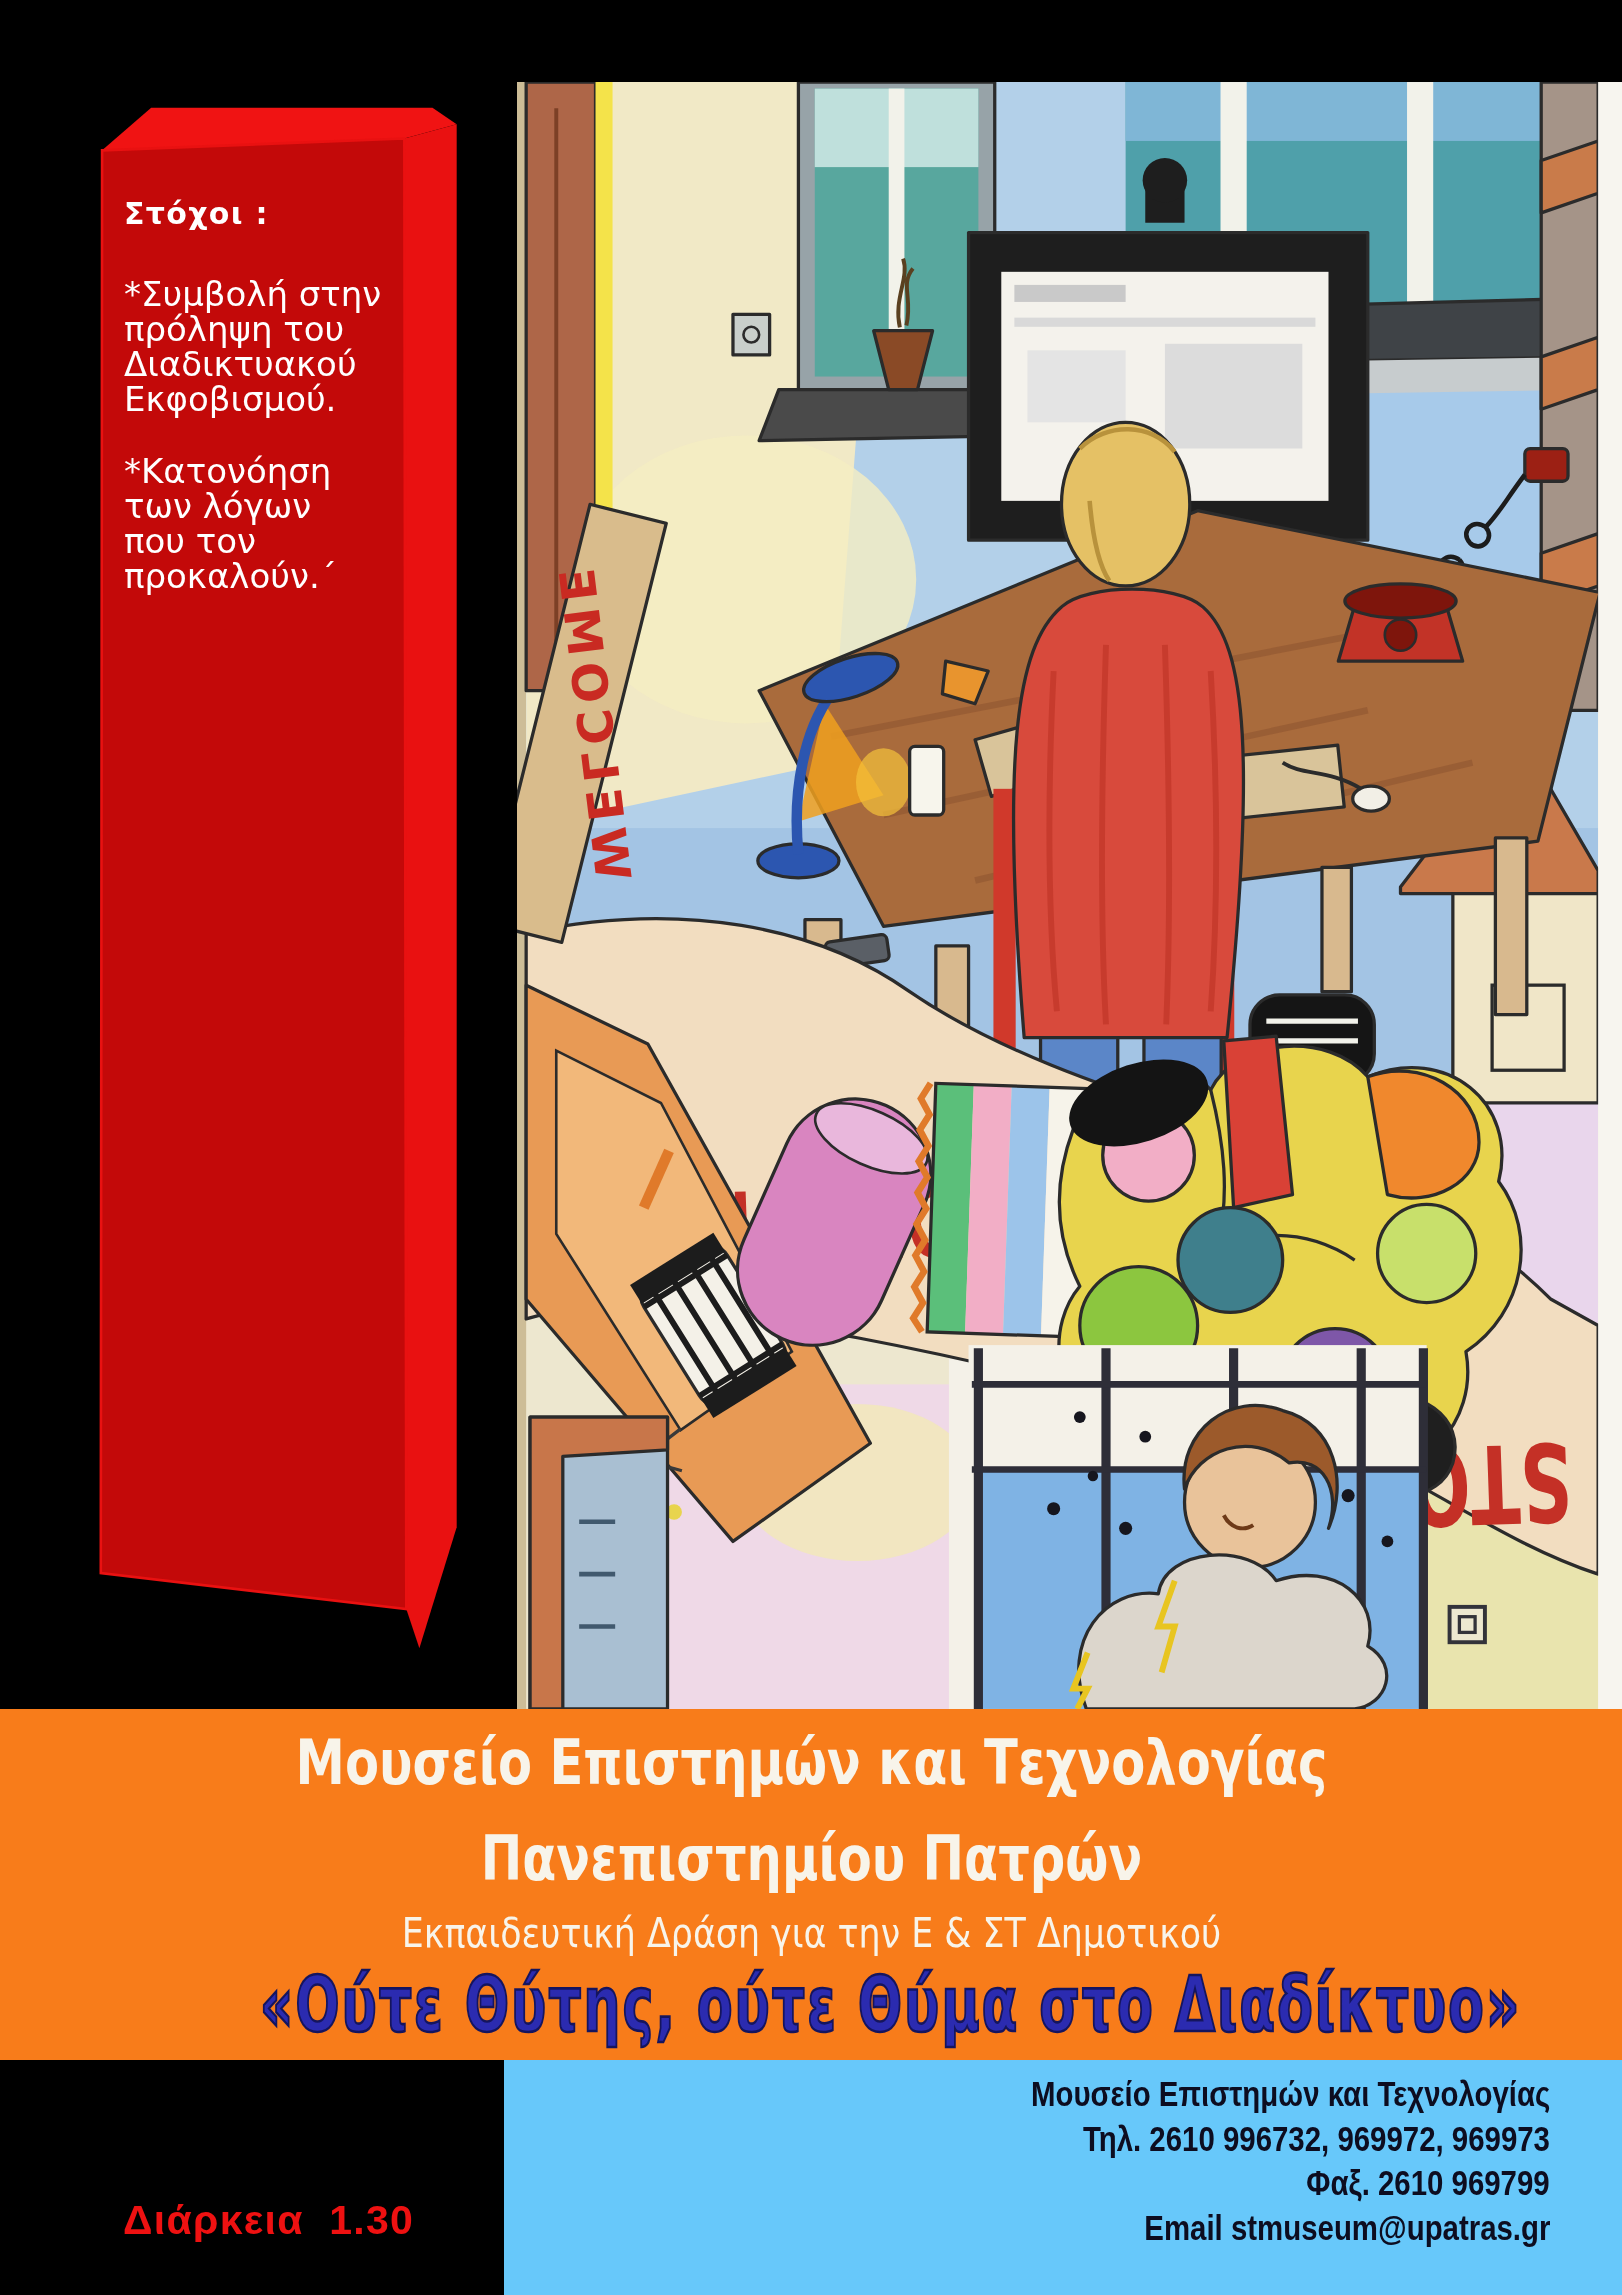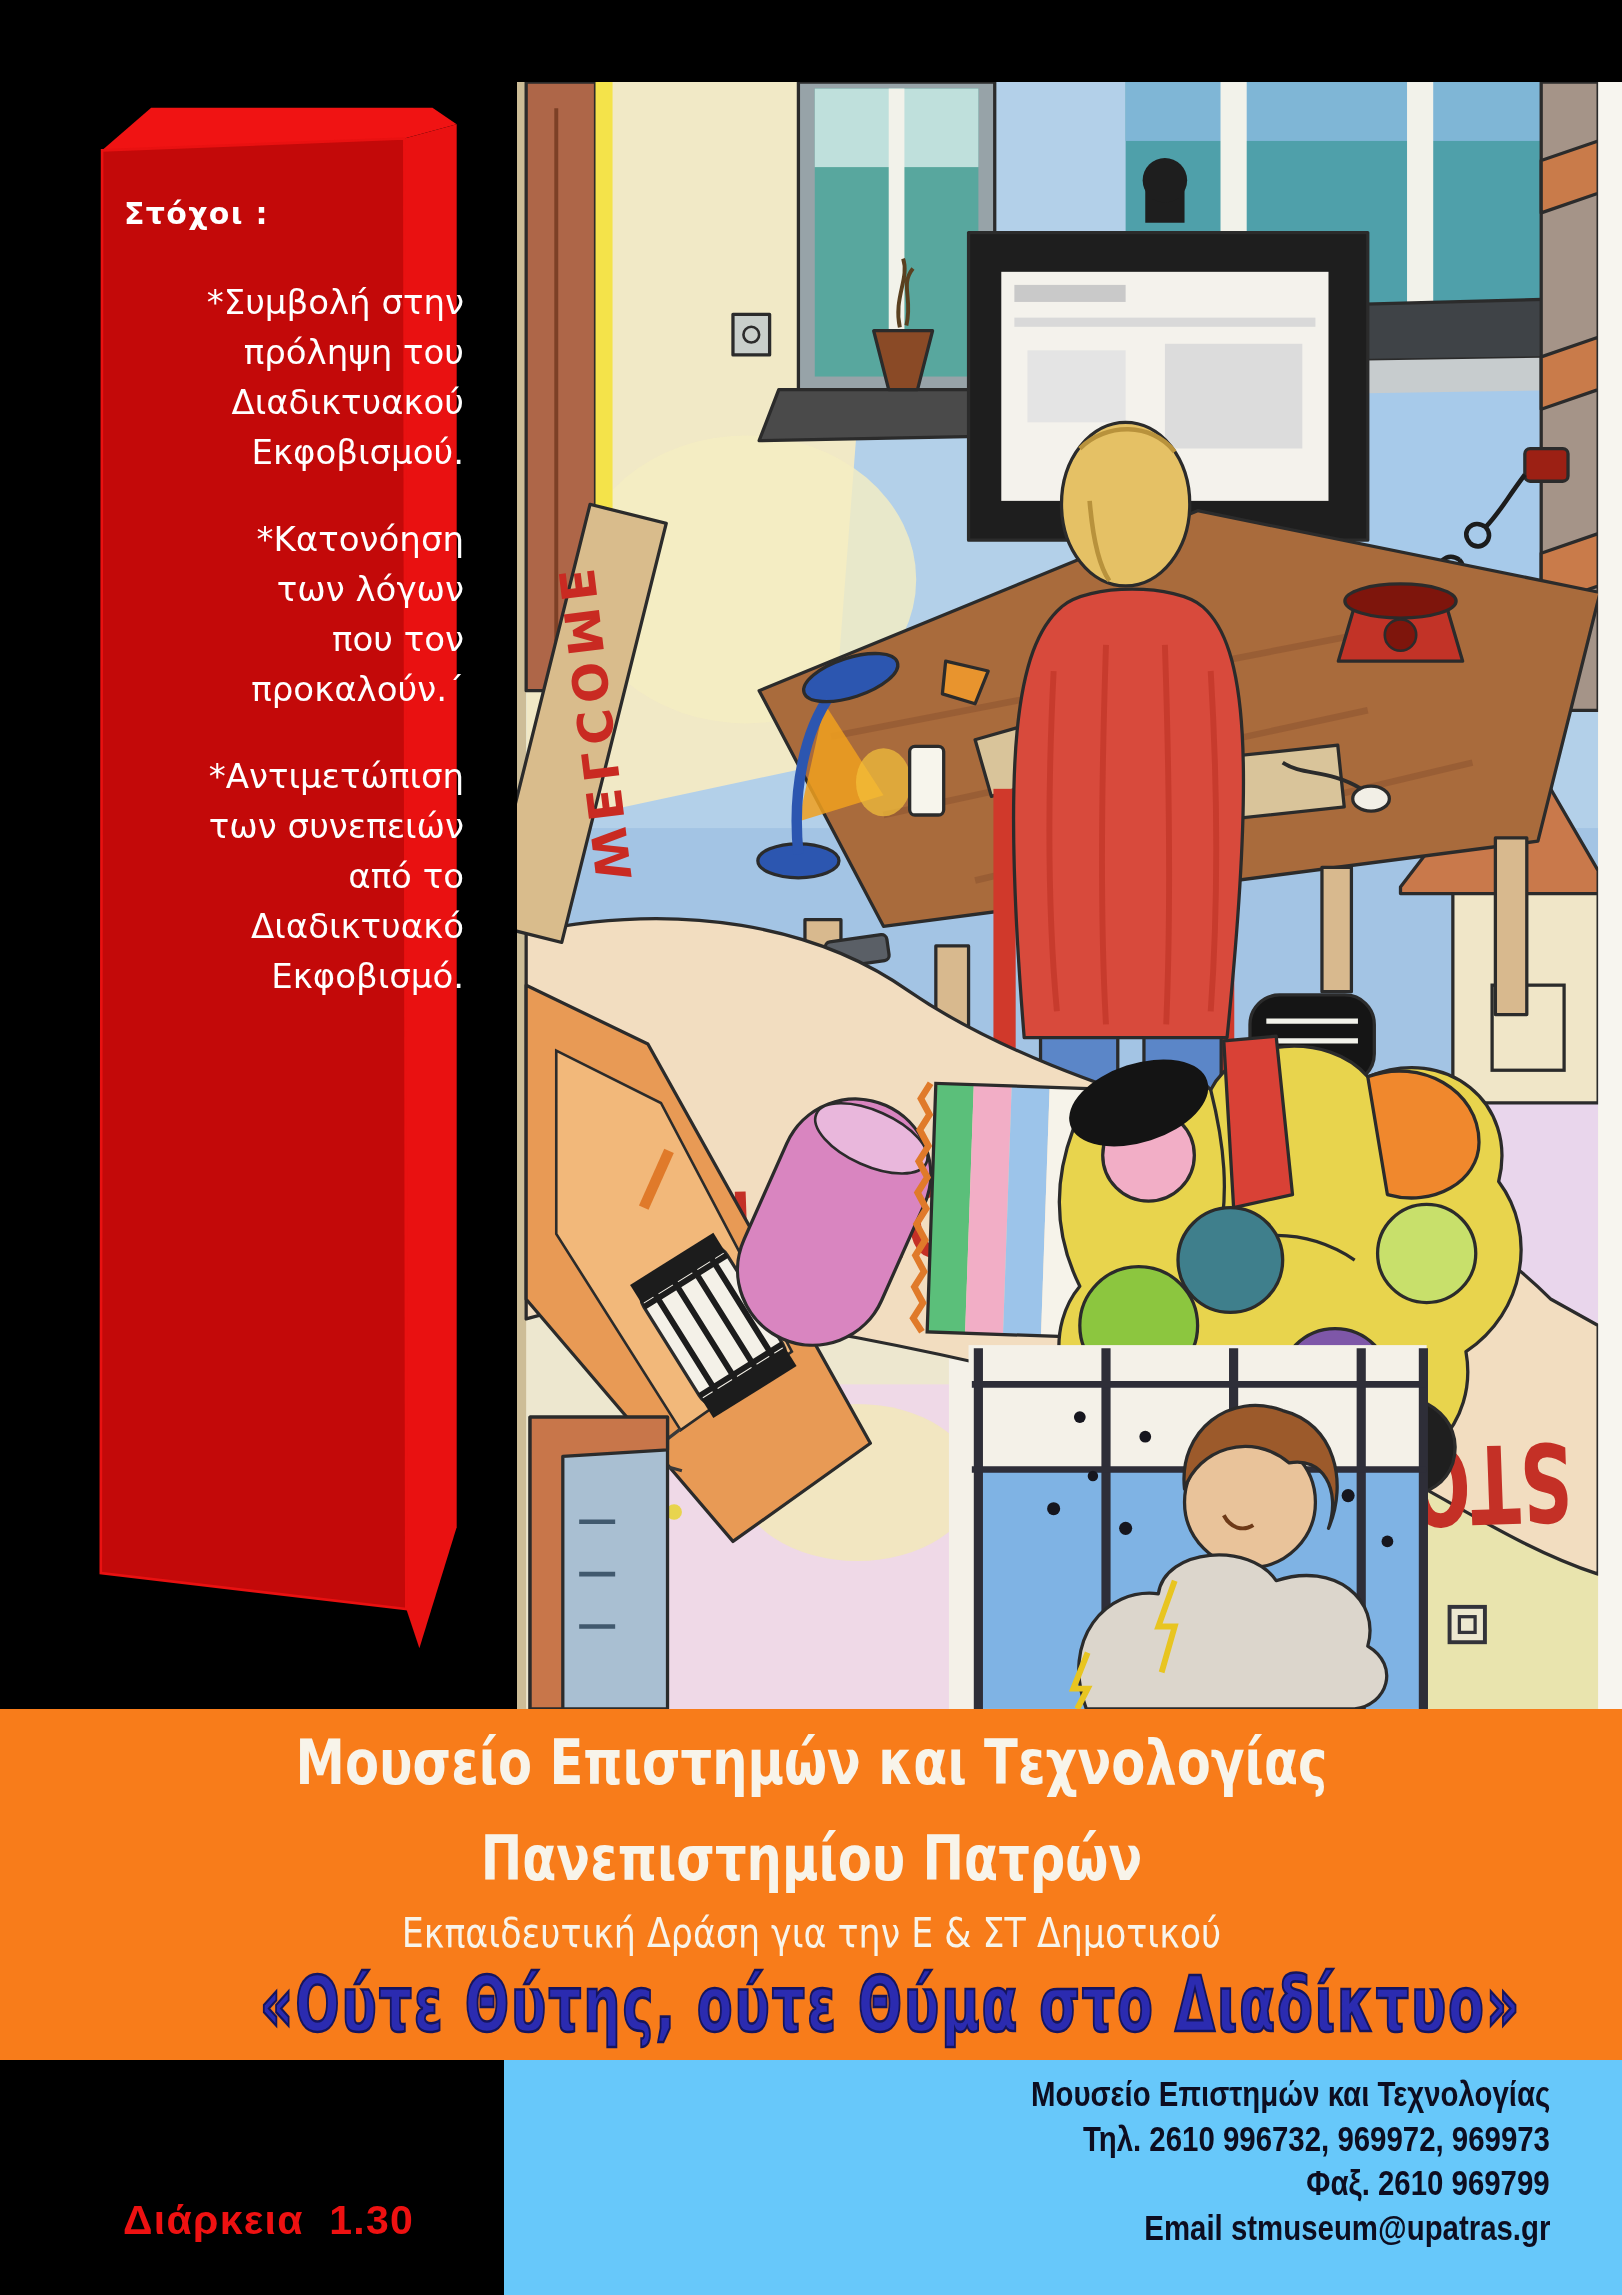--- a/index.html
+++ b/index.html
@@ -2,21 +2,21 @@
 <html style="font-size:10.5px"><head>
 <meta charset="utf-8">
 <style>
   html,body{margin:0;padding:0;background:#000;}
   .page{position:relative;width:1623px;height:2295px;background:#000;overflow:hidden;
         font-family:"DejaVu Sans",sans-serif;}
   
   .goals-svg{position:absolute;left:92px;top:98px;}
   .goals-text{position:absolute;left:124px;top:196px;width:340px;color:#fff;}
   .goals-title{font-size:30px;font-weight:bold;margin-bottom:46px;letter-spacing:1.3px;}
-  .goal-bullet{font-size:34px;line-height:50px;white-space:pre-wrap;margin-bottom:37px;text-align:right;}
+  .goal-bullet{font-size:34px;line-height:35px;white-space:pre-wrap;margin-bottom:37px;}
   
   .artwork{position:absolute;left:517px;top:82px;}
   .artwork .o{stroke:#2b2b2b;stroke-width:5;stroke-linejoin:round;}
   .artwork text{font-family:"DejaVu Sans",sans-serif;font-weight:bold;}
   
   .banner{position:absolute;left:0;top:1709px;width:1623px;height:351px;background:#f87c1a;}
   .banner .h{color:#f8f4ea;font-weight:bold;font-size:62px;text-align:center;
              transform:scaleX(.8);transform-origin:center;white-space:pre;}
   .banner .h1{position:absolute;top:17px;width:100%;}
   .banner .h2{position:absolute;top:113px;width:100%;}
@@ -47,25 +47,20 @@
   <div class="goals-text">
     <div class="goals-title">Στόχοι :</div>
     <div class="goal-bullet">*Συμβολή στην
 πρόληψη του
 Διαδικτυακού
 Εκφοβισμού.</div>
     <div class="goal-bullet">*Κατονόηση
 των λόγων
 που τον
 προκαλούν.´</div>
-    <div class="goal-bullet">*Αντιμετώπιση
-των συνεπειών
-από το
-Διαδικτυακό
-Εκφοβισμό.</div>
   </div>
 
   <svg class="artwork" width="1106" height="1627" viewBox="0 0 1690 2486">
 
     <rect x="0" y="0" width="1690" height="2486" fill="#ede7cf"></rect>
     <rect x="0" y="0" width="14" height="2486" fill="#cdbd97"></rect>
 
     <rect x="14" y="0" width="1638" height="1460" fill="#b3d0e9"></rect>
     <polygon points="14,0 560,0 480,1040 14,1140" fill="#f1e9c6"></polygon>
     <ellipse cx="350" cy="760" rx="260" ry="220" fill="#f5edc2" opacity=".8"></ellipse>

